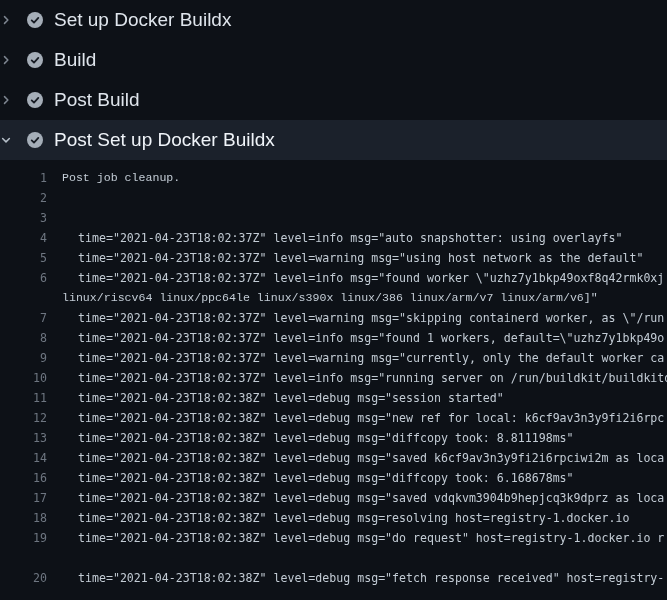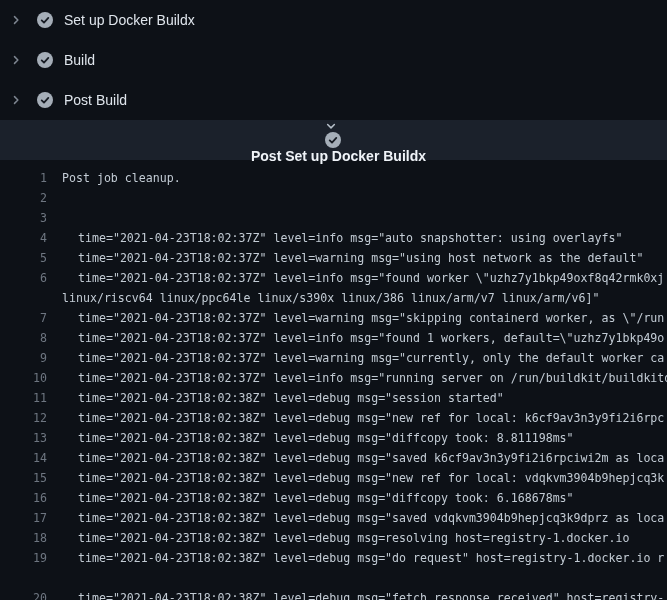--- a/index.html
+++ b/index.html
@@ -18,53 +18,52 @@
   }
   html,body{margin:0;padding:0;}
   body{
     width:667px;height:600px;overflow:hidden;
     background:var(--background);
     font-family:"Liberation Sans", sans-serif;
   }
   .viewer{width:667px;height:600px;overflow:hidden;position:relative;}
   .step-row{
     height:40px;display:flex;align-items:center;
-    padding-left:10px;cursor:pointer;
+    cursor:pointer;
     color:var(--step-label);
-    font-size:14px;
+    font-size:19px;
   }
   .step-row .chev{
     width:12px;height:12px;flex:none;display:flex;align-items:center;justify-content:center;
     color:var(--chevron);margin-right:15px;
   }
   .step-row .check{
     width:16px;height:16px;flex:none;display:flex;align-items:center;justify-content:center;
     margin-right:11px;
   }
   .step-row .step-label{white-space:nowrap;}
   .step-row.expanded{
     background:var(--expanded-header-bg);
     color:var(--step-label-expanded);
-    font-weight:700;
-    flex-direction:column;
+    font-weight:400;
   }
   .step-row.expanded .chev{color:var(--chevron-expanded);}
   .log-body{
     padding-top:8px;
     font-family:"DejaVu Sans Mono","Liberation Mono",monospace;
     font-size:11.6px;line-height:20px;
     color:var(--log-text);
   }
   .ln{display:flex;height:20px;white-space:pre;overflow:hidden;}
   .ln .num{
     width:47px;flex:none;text-align:right;
     color:var(--line-number);user-select:none;cursor:pointer;
   }
   .ln .txt{overflow:hidden;flex:none;white-space:pre;}
-  .ind0{margin-left:15px;}
+  .ind0{margin-left:15px;font-family:Liberation Mono, monospace;}
   .ind1{margin-left:31px;}
   .txt.group{margin-left:19px;color:var(--group-text);font-weight:bold;}
   .txt.command{color:var(--command-blue);}
   .caret{
     display:inline-block;width:14px;font-size:9px;vertical-align:1px;
     font-weight:normal;cursor:pointer;
   }
 </style>
 </head>
 <body>
@@ -136,21 +135,20 @@
         <div class="ln"><span class="num">6</span><span class="txt ind1 log">time="2021-04-23T18:02:37Z" level=info msg="found worker \"uzhz7y1bkp49oxf8q42rmk0xj</span></div>
         <div class="ln"><span class="num"></span><span class="txt ind0 log">linux/riscv64 linux/ppc64le linux/s390x linux/386 linux/arm/v7 linux/arm/v6]"</span></div>
         <div class="ln"><span class="num">7</span><span class="txt ind1 log">time="2021-04-23T18:02:37Z" level=warning msg="skipping containerd worker, as \"/run</span></div>
         <div class="ln"><span class="num">8</span><span class="txt ind1 log">time="2021-04-23T18:02:37Z" level=info msg="found 1 workers, default=\"uzhz7y1bkp49o</span></div>
         <div class="ln"><span class="num">9</span><span class="txt ind1 log">time="2021-04-23T18:02:37Z" level=warning msg="currently, only the default worker ca</span></div>
         <div class="ln"><span class="num">10</span><span class="txt ind1 log">time="2021-04-23T18:02:37Z" level=info msg="running server on /run/buildkit/buildkitd</span></div>
         <div class="ln"><span class="num">11</span><span class="txt ind1 log">time="2021-04-23T18:02:38Z" level=debug msg="session started"</span></div>
         <div class="ln"><span class="num">12</span><span class="txt ind1 log">time="2021-04-23T18:02:38Z" level=debug msg="new ref for local: k6cf9av3n3y9fi2i6rpc</span></div>
         <div class="ln"><span class="num">13</span><span class="txt ind1 log">time="2021-04-23T18:02:38Z" level=debug msg="diffcopy took: 8.811198ms"</span></div>
         <div class="ln"><span class="num">14</span><span class="txt ind1 log">time="2021-04-23T18:02:38Z" level=debug msg="saved k6cf9av3n3y9fi2i6rpciwi2m as loca</span></div>
-        <div class="ln"><span class="num">15</span><span class="txt ind1 log">time="2021-04-23T18:02:38Z" level=debug msg="new ref for local: vdqkvm3904b9hepjcq3k</span></div>
         <div class="ln"><span class="num">16</span><span class="txt ind1 log">time="2021-04-23T18:02:38Z" level=debug msg="diffcopy took: 6.168678ms"</span></div>
         <div class="ln"><span class="num">17</span><span class="txt ind1 log">time="2021-04-23T18:02:38Z" level=debug msg="saved vdqkvm3904b9hepjcq3k9dprz as loca</span></div>
         <div class="ln"><span class="num">18</span><span class="txt ind1 log">time="2021-04-23T18:02:38Z" level=debug msg=resolving host=registry-1.docker.io</span></div>
         <div class="ln"><span class="num">19</span><span class="txt ind1 log">time="2021-04-23T18:02:38Z" level=debug msg="do request" host=registry-1.docker.io r</span></div>
         <div class="ln"><span class="num"></span></div>
         <div class="ln"><span class="num">20</span><span class="txt ind1 log">time="2021-04-23T18:02:38Z" level=debug msg="fetch response received" host=registry-</span></div>
       </div>
     </div>
 </div>
 

